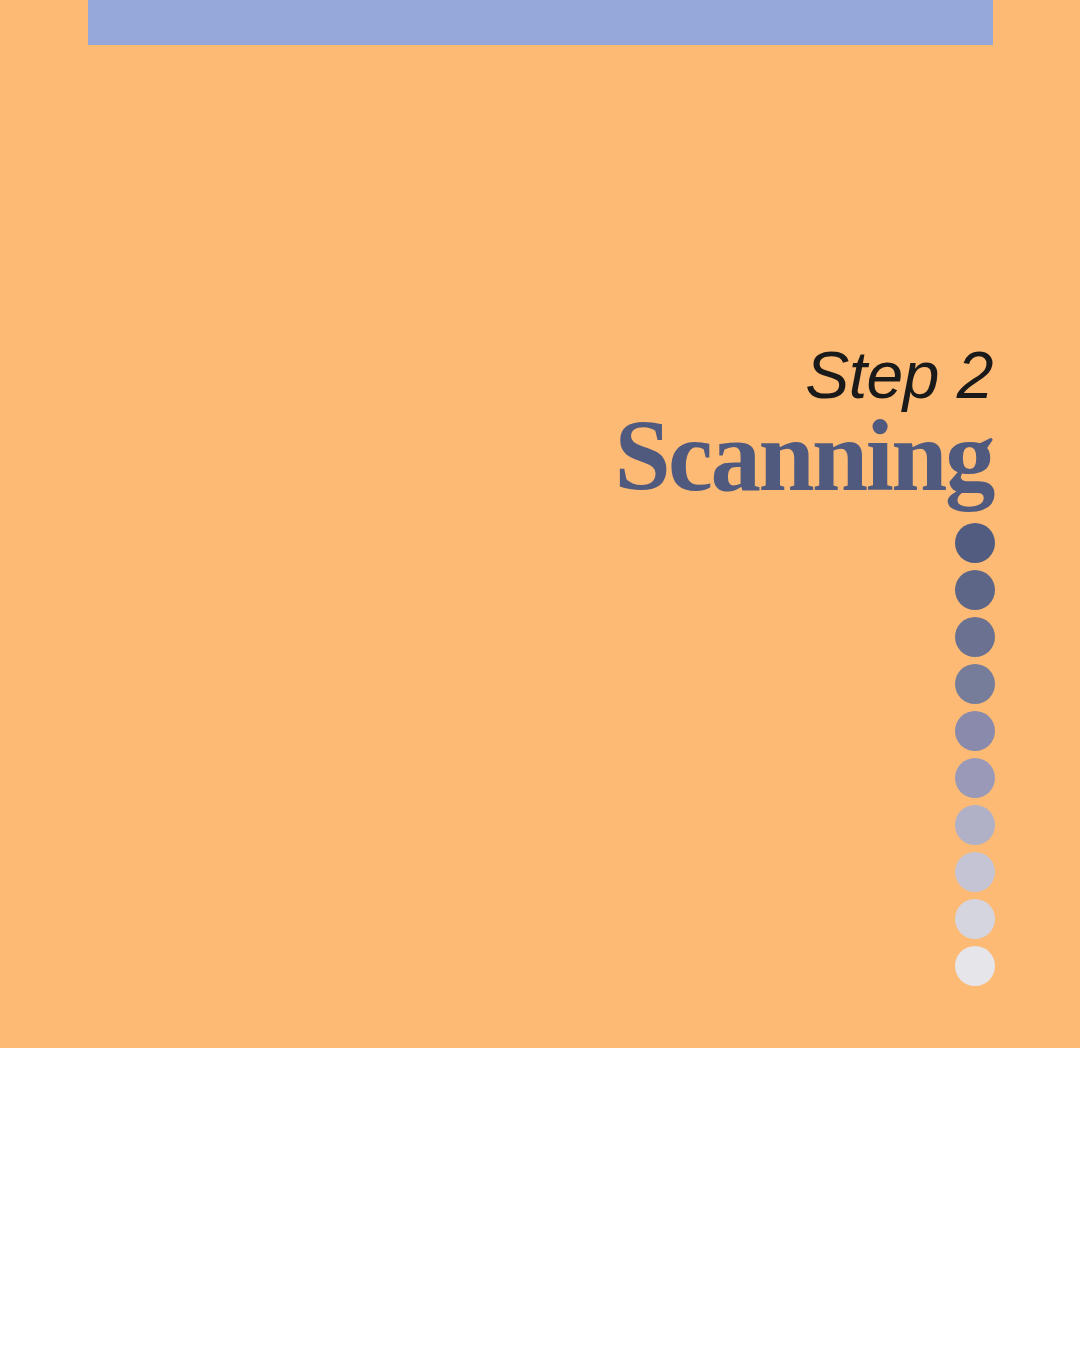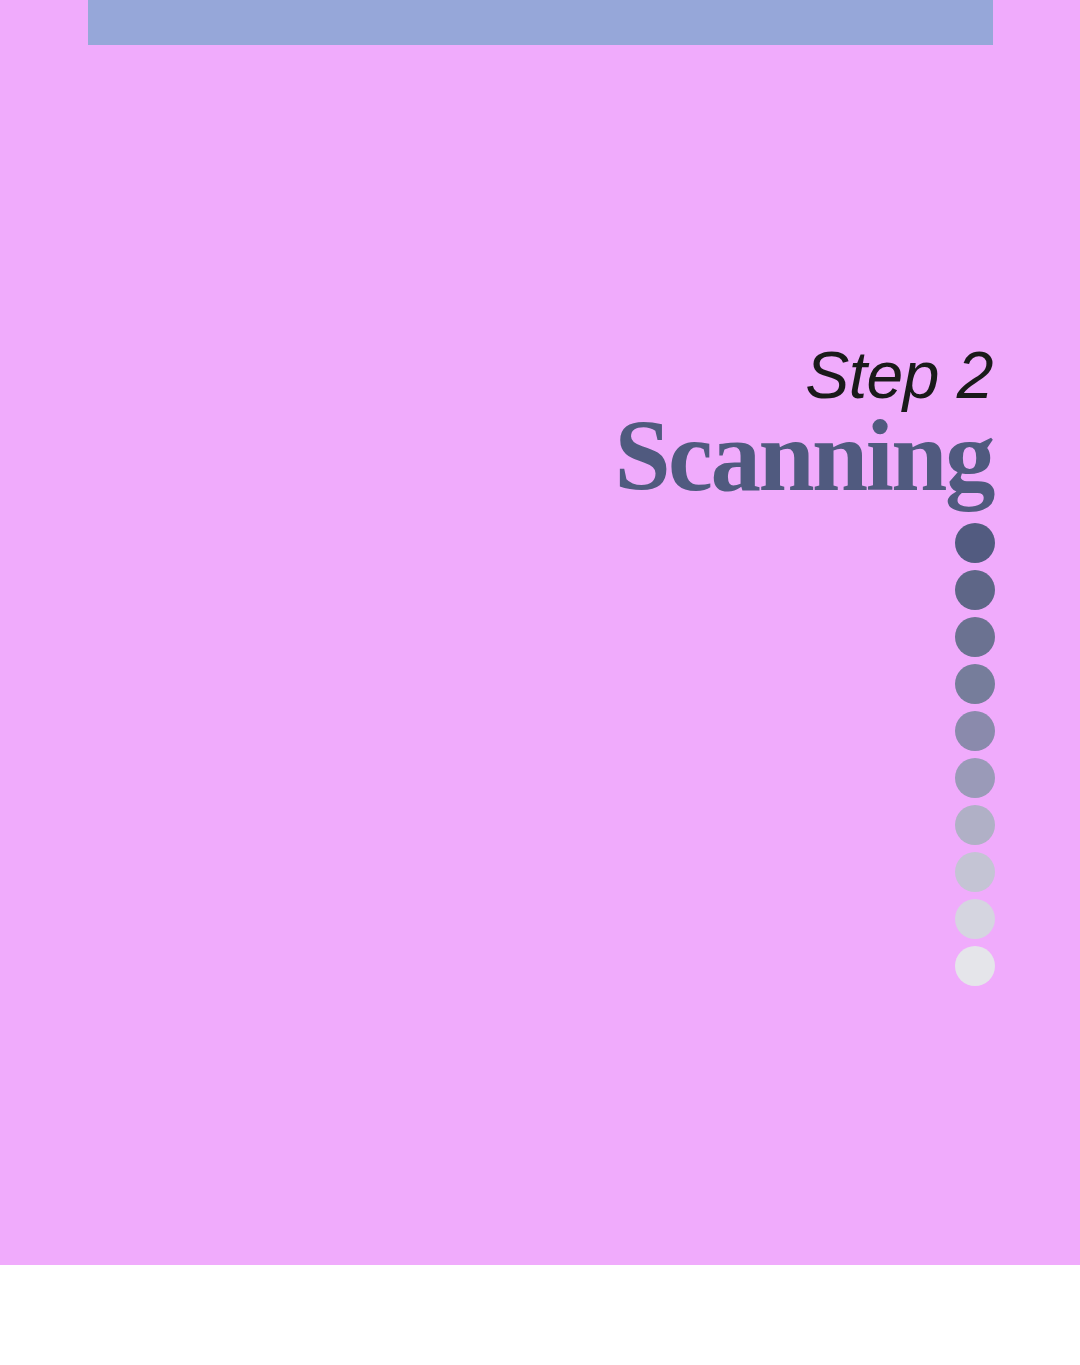--- a/index.html
+++ b/index.html
@@ -7,22 +7,22 @@
     margin: 0;
     padding: 0;
     background: #ffffff;
   }
   body {
     font-family: "Liberation Sans", sans-serif;
   }
   .page {
     position: relative;
     width: 1080px;
-    height: 1265px;
-    background: #f0abfc;
+    height: 1048px;
+    background: #fdba74;
     overflow: hidden;
   }
 
   
   .top-bar {
     position: absolute;
     left: 88px;
     top: 0px;
     width: 905px;
     height: 45px;

